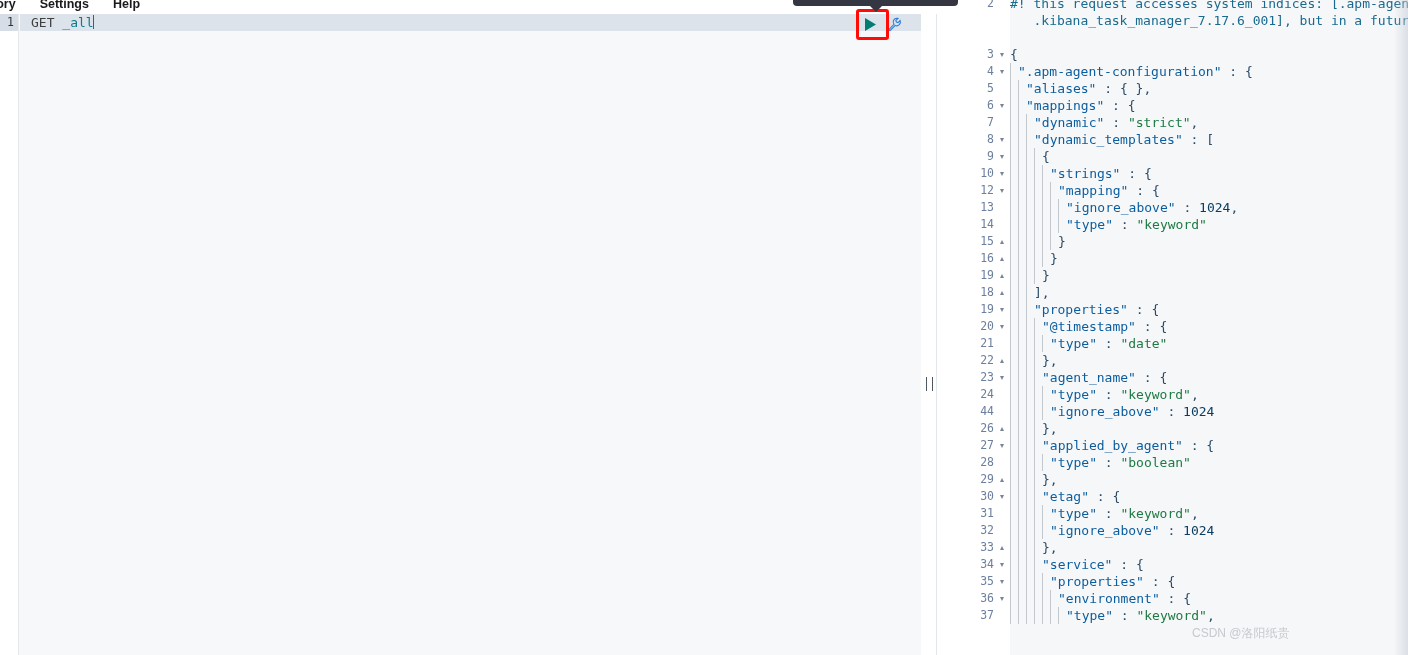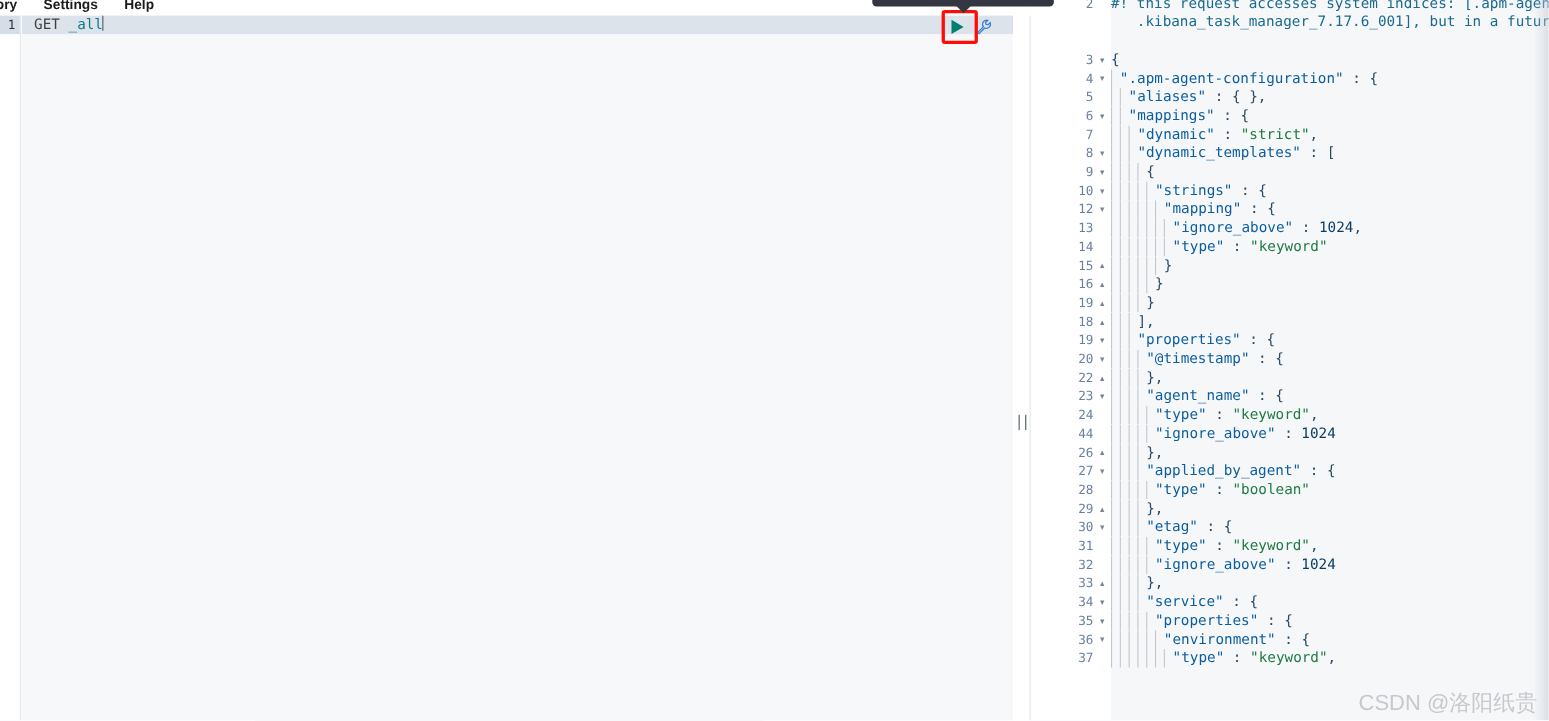--- a/index.html
+++ b/index.html
@@ -248,22 +248,22 @@
     right: 0; top: 0;
     width: 14px; height: 655px;
     background: linear-gradient(to right, rgba(210,215,222,0) 0%, rgba(198,204,212,0.55) 100%);
     pointer-events: none;
     z-index: 5;
   }
 
   
   .watermark {
     position: absolute;
-    left: 1235px; top: 625px;
-    font-size: 20px;
+    left: 1192px; top: 625px;
+    font-size: 12px;
     color: #c6c9cd;
     font-family: "Liberation Sans", sans-serif;
     white-space: nowrap;
     z-index: 9;
     pointer-events: none;
   }
 </style>
 </head>
 <body>
 
@@ -403,20 +403,25 @@
           <div class="resp-ln">19</div>
           <div class="resp-fold">▾</div>
           <div class="resp-code"><span class="ind"></span><span class="ind"></span><span class="ind"></span><span class="txt"><span class="j-key">"properties"</span><span class="j-pun"> : {</span></span></div>
         </div>
         <div class="resp-row">
           <div class="resp-ln">20</div>
           <div class="resp-fold">▾</div>
           <div class="resp-code"><span class="ind"></span><span class="ind"></span><span class="ind"></span><span class="ind"></span><span class="txt"><span class="j-key">"@timestamp"</span><span class="j-pun"> : {</span></span></div>
         </div>
         <div class="resp-row">
+          <div class="resp-ln">21</div>
+          <div class="resp-fold"></div>
+          <div class="resp-code"><span class="ind"></span><span class="ind"></span><span class="ind"></span><span class="ind"></span><span class="ind"></span><span class="txt"><span class="j-key">"type"</span><span class="j-pun"> : </span><span class="j-str">"date"</span></span></div>
+        </div>
+        <div class="resp-row">
           <div class="resp-ln">22</div>
           <div class="resp-fold">▴</div>
           <div class="resp-code"><span class="ind"></span><span class="ind"></span><span class="ind"></span><span class="ind"></span><span class="txt"><span class="j-pun">},</span></span></div>
         </div>
         <div class="resp-row">
           <div class="resp-ln">23</div>
           <div class="resp-fold">▾</div>
           <div class="resp-code"><span class="ind"></span><span class="ind"></span><span class="ind"></span><span class="ind"></span><span class="txt"><span class="j-key">"agent_name"</span><span class="j-pun"> : {</span></span></div>
         </div>
         <div class="resp-row">

